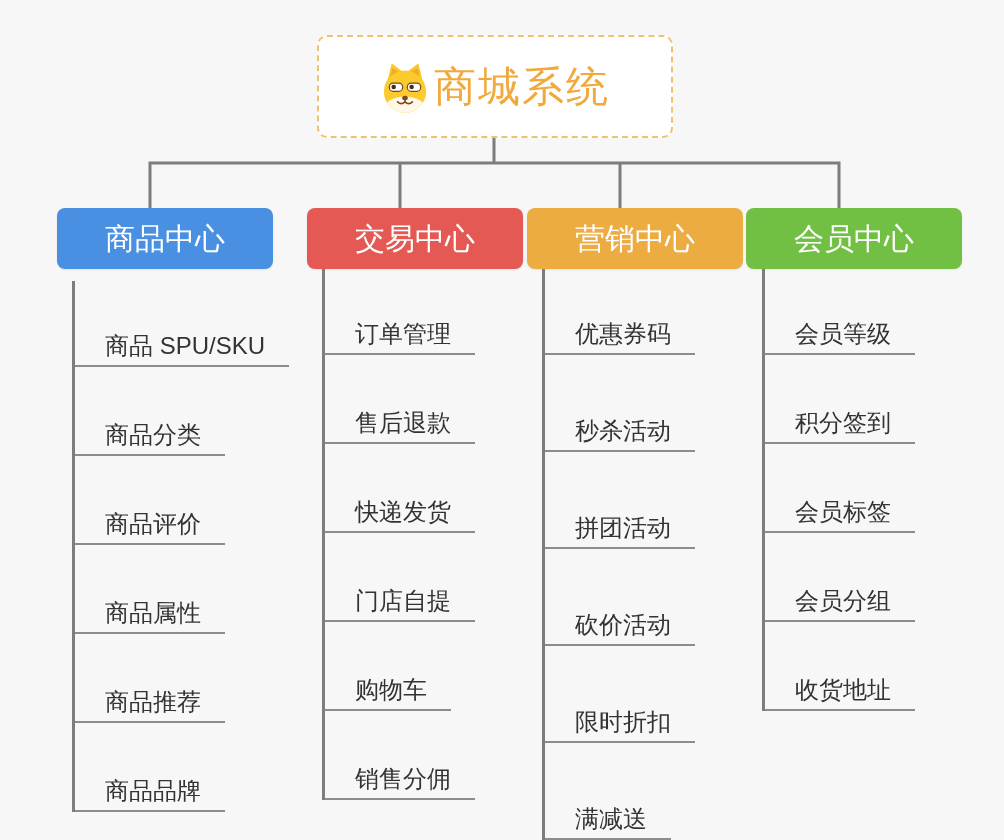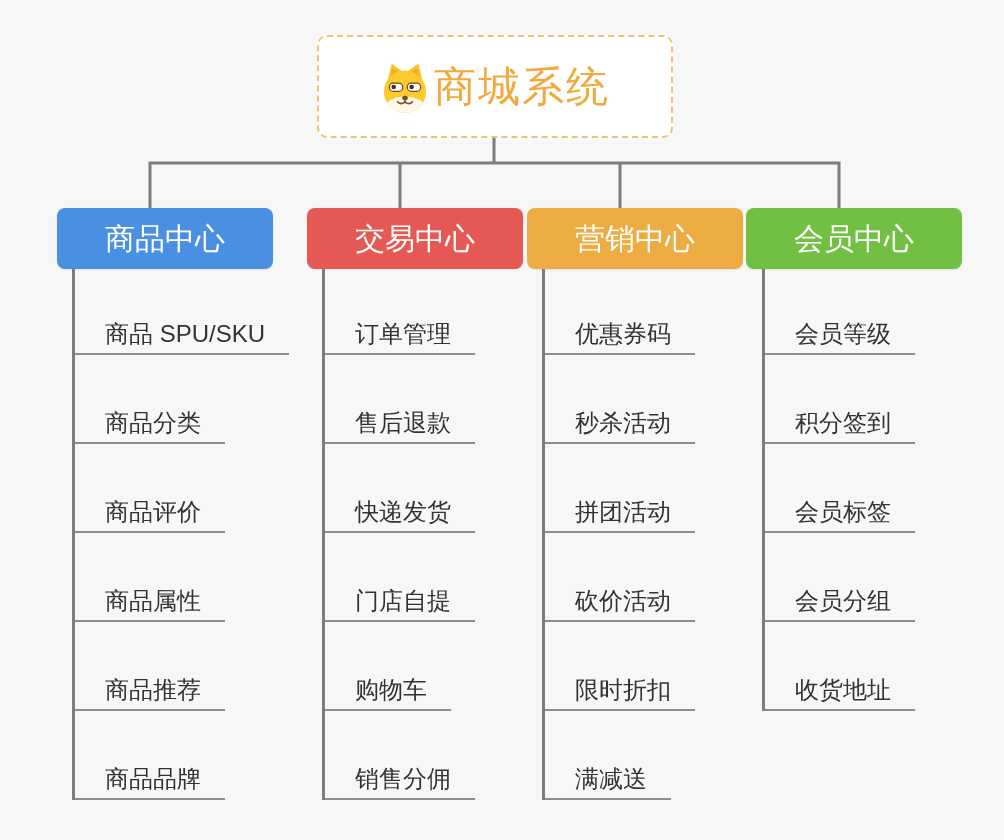--- a/index.html
+++ b/index.html
@@ -46,23 +46,23 @@
   .b0{left:57px;}
   .b1{left:307px;}
   .b2{left:527px;}
   .b3{left:746px;}
   
   .col{
     position:absolute;top:269px;
     display:flex;flex-direction:column;align-items:flex-start;
     border-left:3px solid #7D7D7D;
   }
-  .c0{left:72px;}
+  .c0{left:72px;margin-top:12px;}
   .c1{left:322px;}
-  .c2{left:542px;}
+  .c2{left:542px;gap:8px;}
   .c3{left:762px;}
   .leaf{
     box-sizing:border-box;
     height:89px;
     padding:0 24px 0 30px;
     border-bottom:2px solid #8C8C8C;
     display:flex;align-items:flex-end;
     cursor:default;
   }
   .leaf:first-child{height:86px;}

